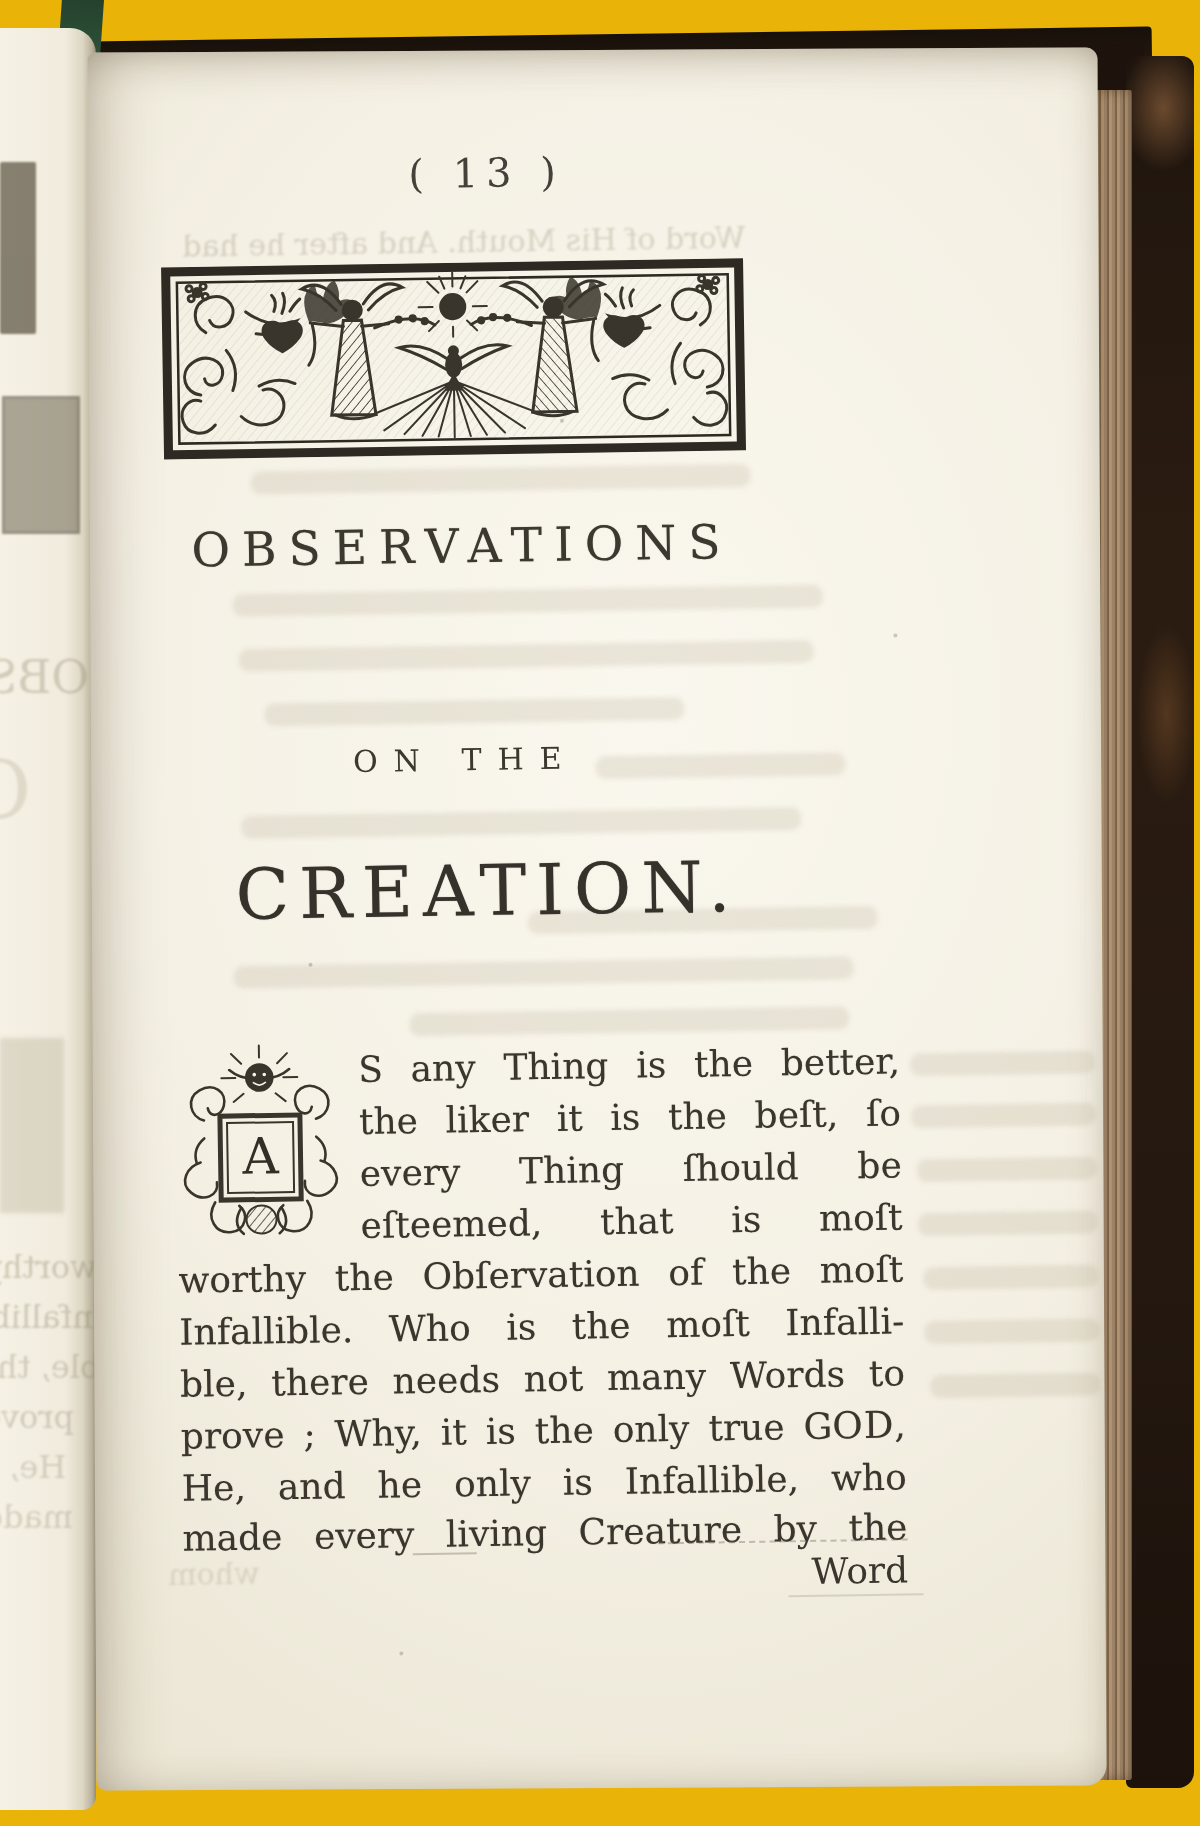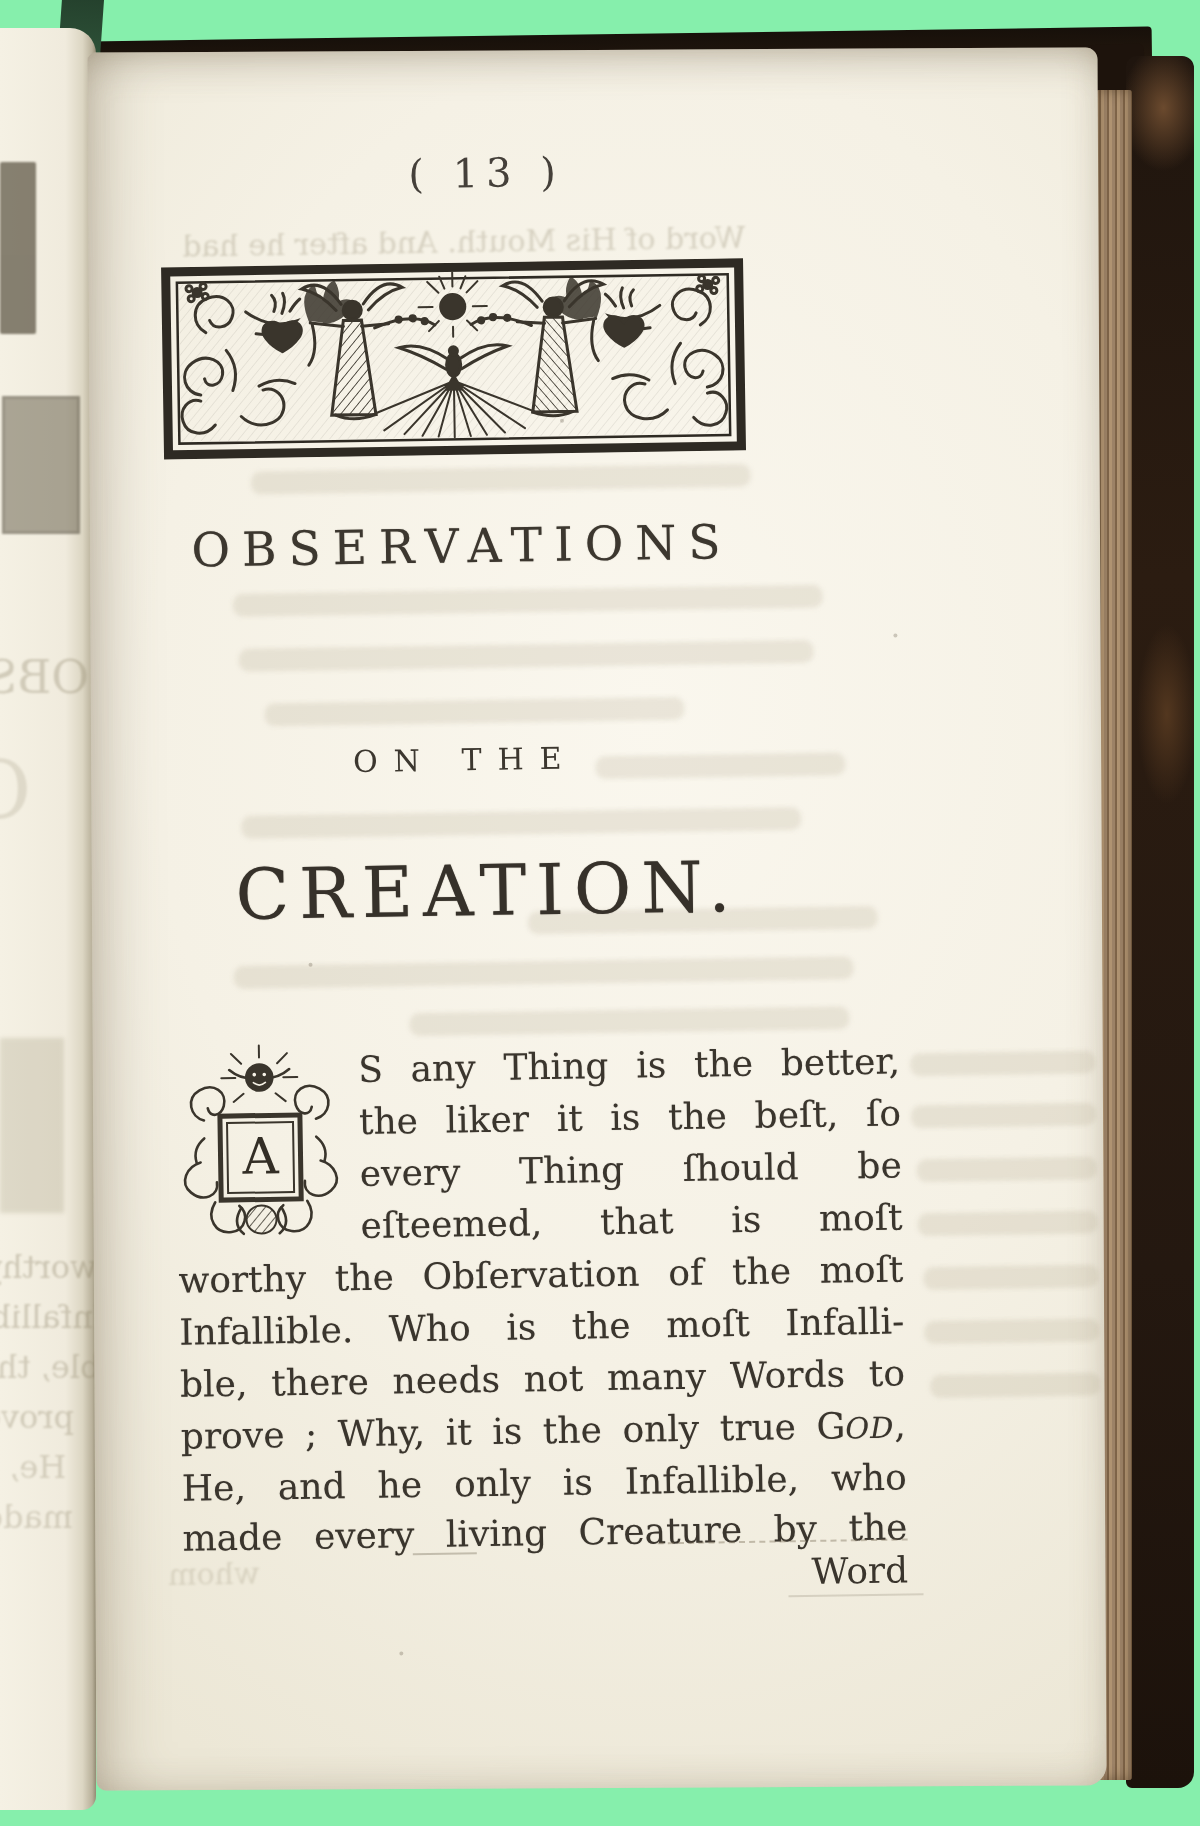--- a/index.html
+++ b/index.html
@@ -1,16 +1,16 @@
 <!DOCTYPE html>
 <html><head>
 <meta charset="utf-8">
 <style>
   html,body{margin:0;padding:0;background:#c6c7ca;}
-  .photo{position:relative;width:1200px;height:1826px;overflow:hidden;background:#86efac;font-family:"DejaVu Serif","Liberation Serif",serif;}
+  .photo{position:relative;width:1200px;height:1826px;overflow:hidden;background:#eab308;font-family:"DejaVu Serif","Liberation Serif",serif;}
   
   .top-edge{position:absolute;left:86px;top:34px;width:1066px;height:54px;background:linear-gradient(180deg,#17100a,#2a1c10);transform:rotate(-0.8deg);border-radius:4px;}
   .corner-flap{position:absolute;left:995px;top:46px;width:150px;height:70px;background:#1d130c;transform:rotate(-2deg);border-radius:6px;}
   .ribbon{position:absolute;left:60px;top:-6px;width:42px;height:68px;background:linear-gradient(180deg,#24402c,#2e5339);transform:rotate(4deg);border-radius:2px;}
   .cover-right{position:absolute;left:1126px;top:56px;width:68px;height:1732px;border-radius:10px 12px 16px 6px;
     background:radial-gradient(60px 90px at 55% 3%,#6b4a2e,rgba(0,0,0,0) 70%),radial-gradient(40px 120px at 60% 38%,#53371f,rgba(0,0,0,0) 75%),linear-gradient(180deg,#1f150e,#2b1c11 30%,#241810 70%,#1c120b);}
   .fore-edge{position:absolute;left:1096px;top:90px;width:36px;height:1690px;border-radius:3px;
     background:repeating-linear-gradient(90deg,#9c8266 0 3px,#7e6448 3px 5px,#b09472 5px 8px);box-shadow:inset 0 0 14px rgba(60,40,20,.5);}
   .left-page{position:absolute;left:0;top:28px;width:96px;height:1782px;overflow:hidden;border-radius:0 26px 14px 0;
     background:linear-gradient(90deg,#f5f1e4 0%,#f0ebdd 68%,#dcd6c3 86%,#b9b19b 96%,#938b74 100%);}
@@ -21,21 +21,21 @@
   .content{position:absolute;left:0;top:0;width:1200px;height:1826px;transform:rotate(-0.9deg);transform-origin:480px 420px;color:#3a352d;}
   .pagenum{position:absolute;left:360px;top:150px;width:260px;text-align:center;font-size:40px;letter-spacing:8px;color:#45403a;}
   .headpiece{position:absolute;left:162px;top:262px;width:585px;height:193px;}
   .t-obs{position:absolute;left:160px;top:518px;width:600px;text-align:center;font-size:47px;letter-spacing:12px;color:#3c372f;text-shadow:0 0 1px rgba(60,54,44,.5);}
   .t-onthe{position:absolute;left:160px;top:742px;width:600px;text-align:center;font-size:30px;letter-spacing:16px;color:#3c372f;}
   .t-creation{position:absolute;left:168px;top:850px;width:625px;text-align:center;font-size:70px;letter-spacing:10px;color:#36312a;text-shadow:0 0 1px rgba(60,54,44,.6);}
   .initial{position:absolute;left:163px;top:1038px;width:172px;height:205px;}
   .bl{position:absolute;font-size:36px;line-height:1.2;white-space:nowrap;text-align:justify;text-align-last:justify;color:#3a352d;text-shadow:0 0 1px rgba(58,53,45,.35);}
   .bl.n{left:348px;width:542px;}
   .bl.w{left:165px;width:725px;}
-  .smallcaps{font-size:29px;letter-spacing:1px;font-style:italic;}
+  .smallcaps{font-size:37px;letter-spacing:1px;}
   .catchword{position:absolute;left:690px;top:1556px;width:200px;text-align:right;font-size:36px;color:#3a352d;}
   
   .gtext{position:absolute;transform:scaleX(-1);color:rgba(128,118,90,.6);filter:blur(1.1px);white-space:nowrap;}
   .gbar{position:absolute;height:23px;background:rgba(150,138,108,.16);filter:blur(2.5px);border-radius:10px;}
   .gblock{position:absolute;filter:blur(1px);}
   .speck{position:absolute;width:4px;height:4px;border-radius:50%;background:rgba(90,80,60,.28);}
   .dash1{position:absolute;border-top:2px solid rgba(110,100,80,.35);}
   .dash2{position:absolute;border-top:2px dashed rgba(120,108,85,.4);}
 </style>
 </head>

